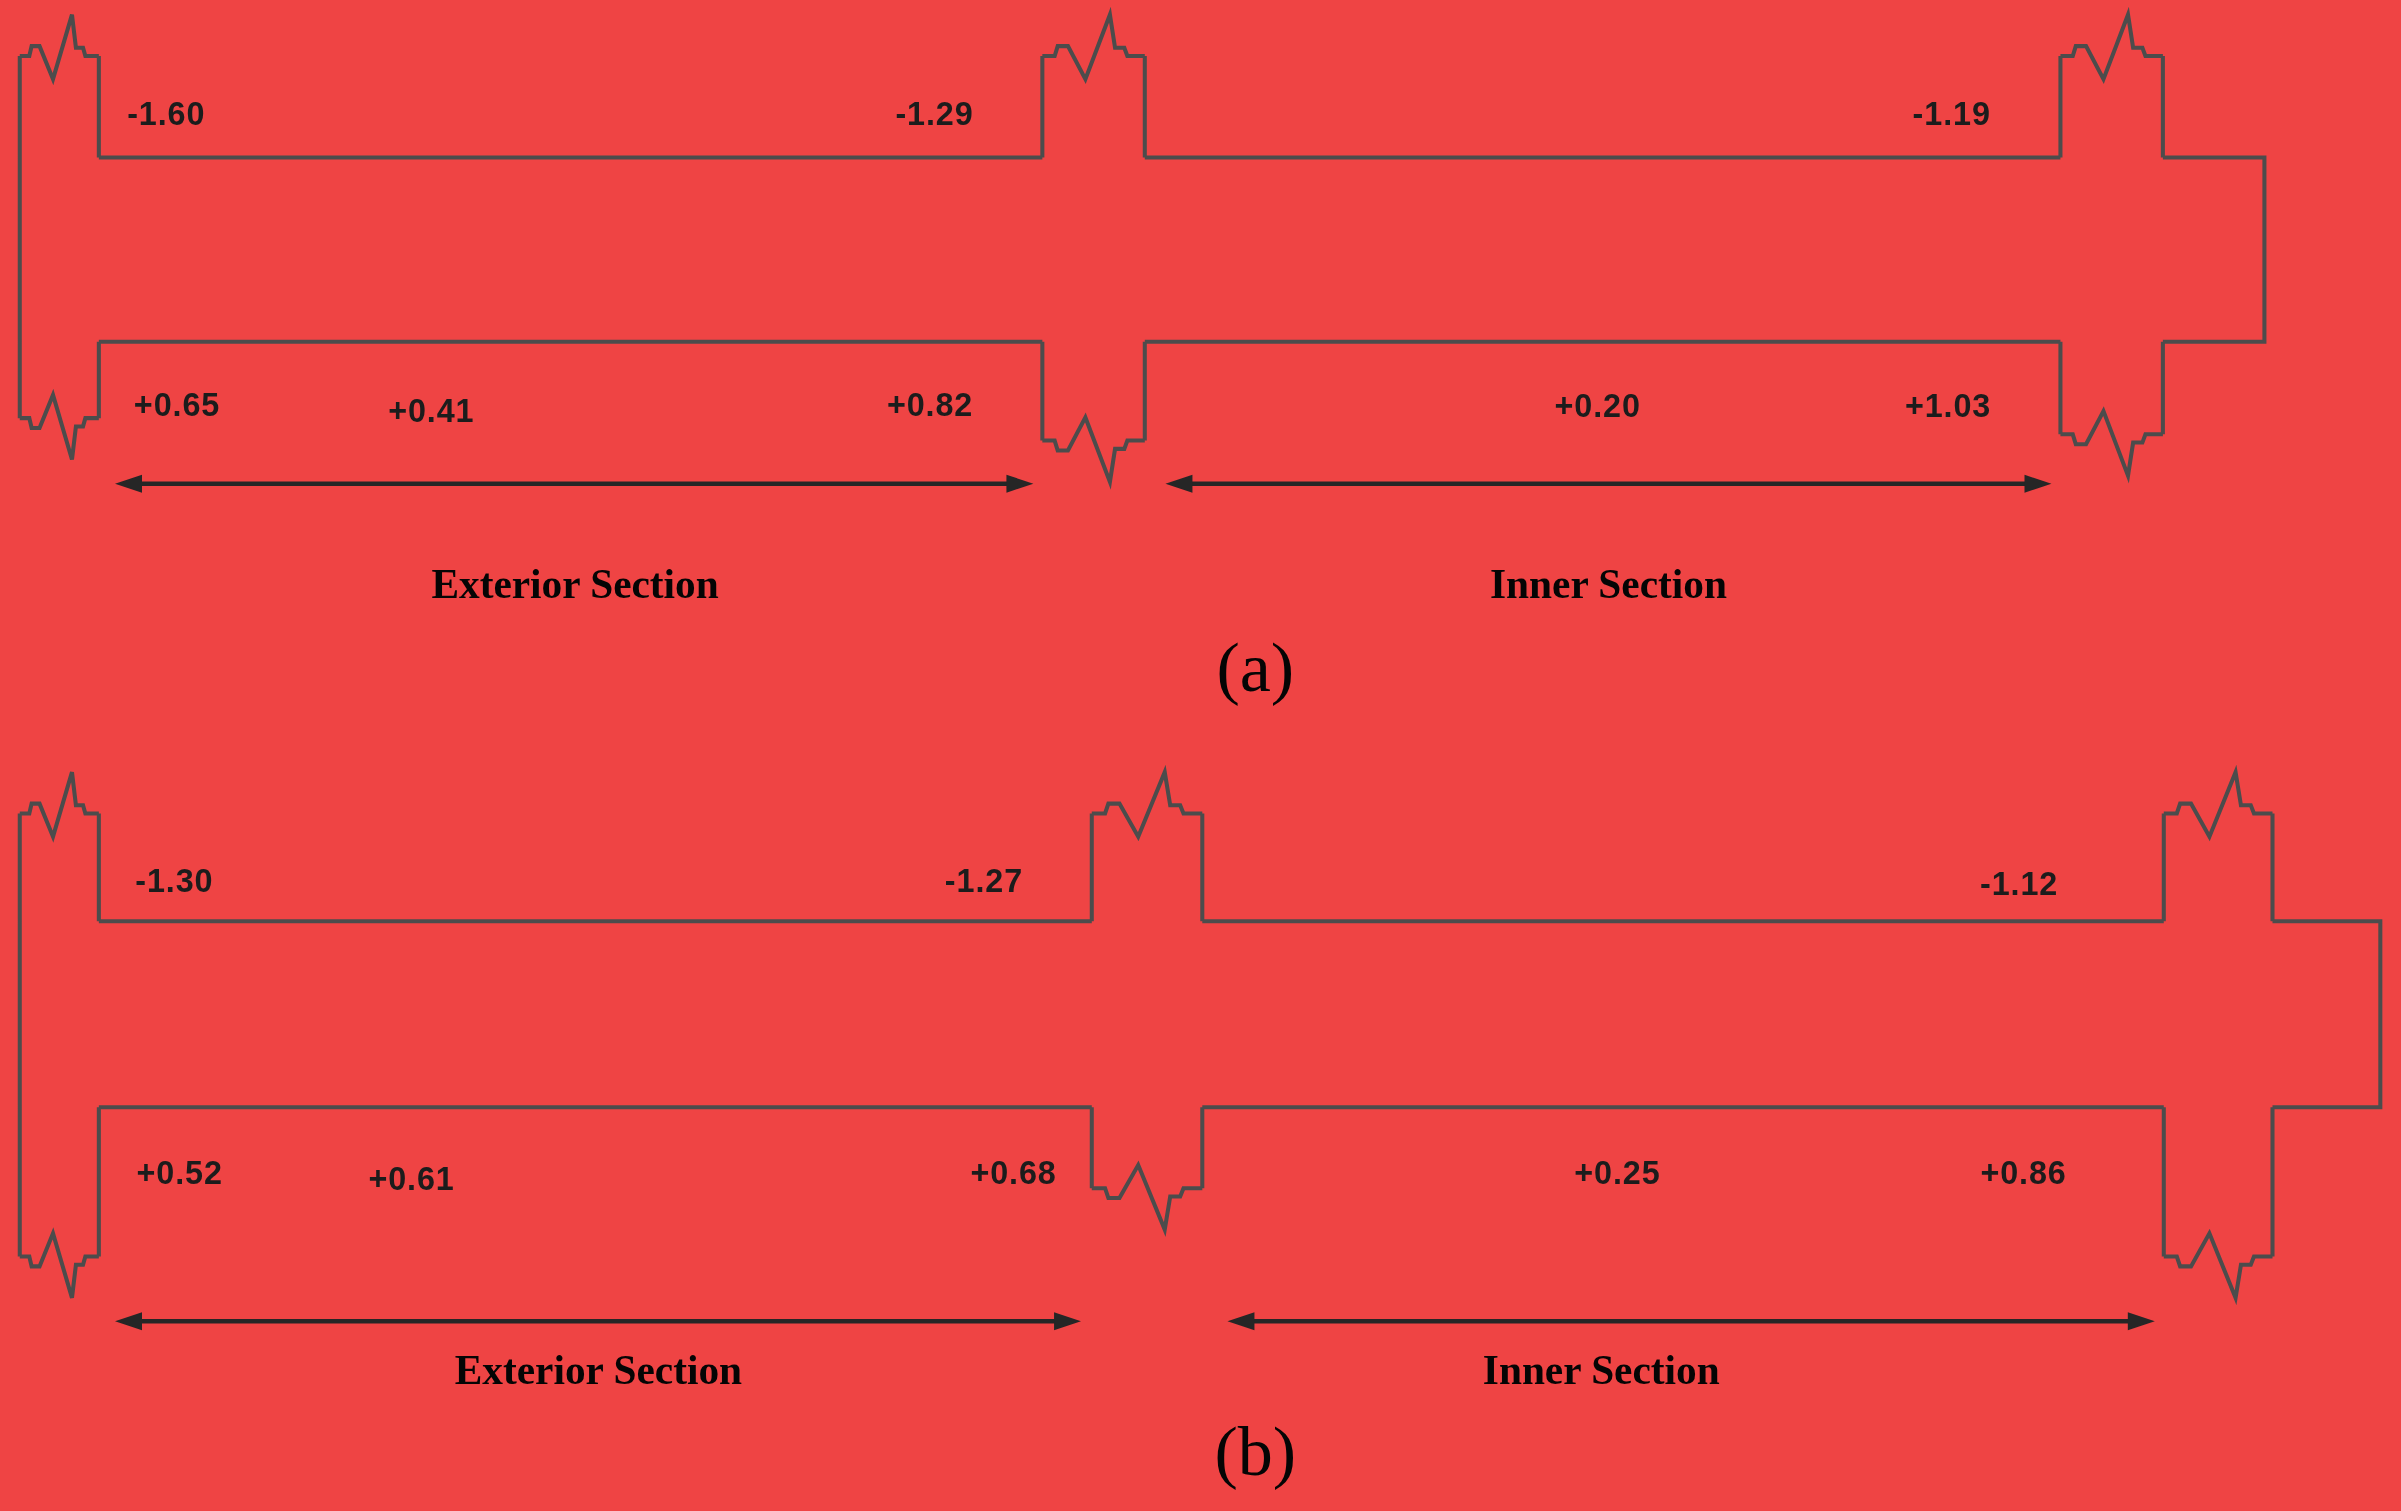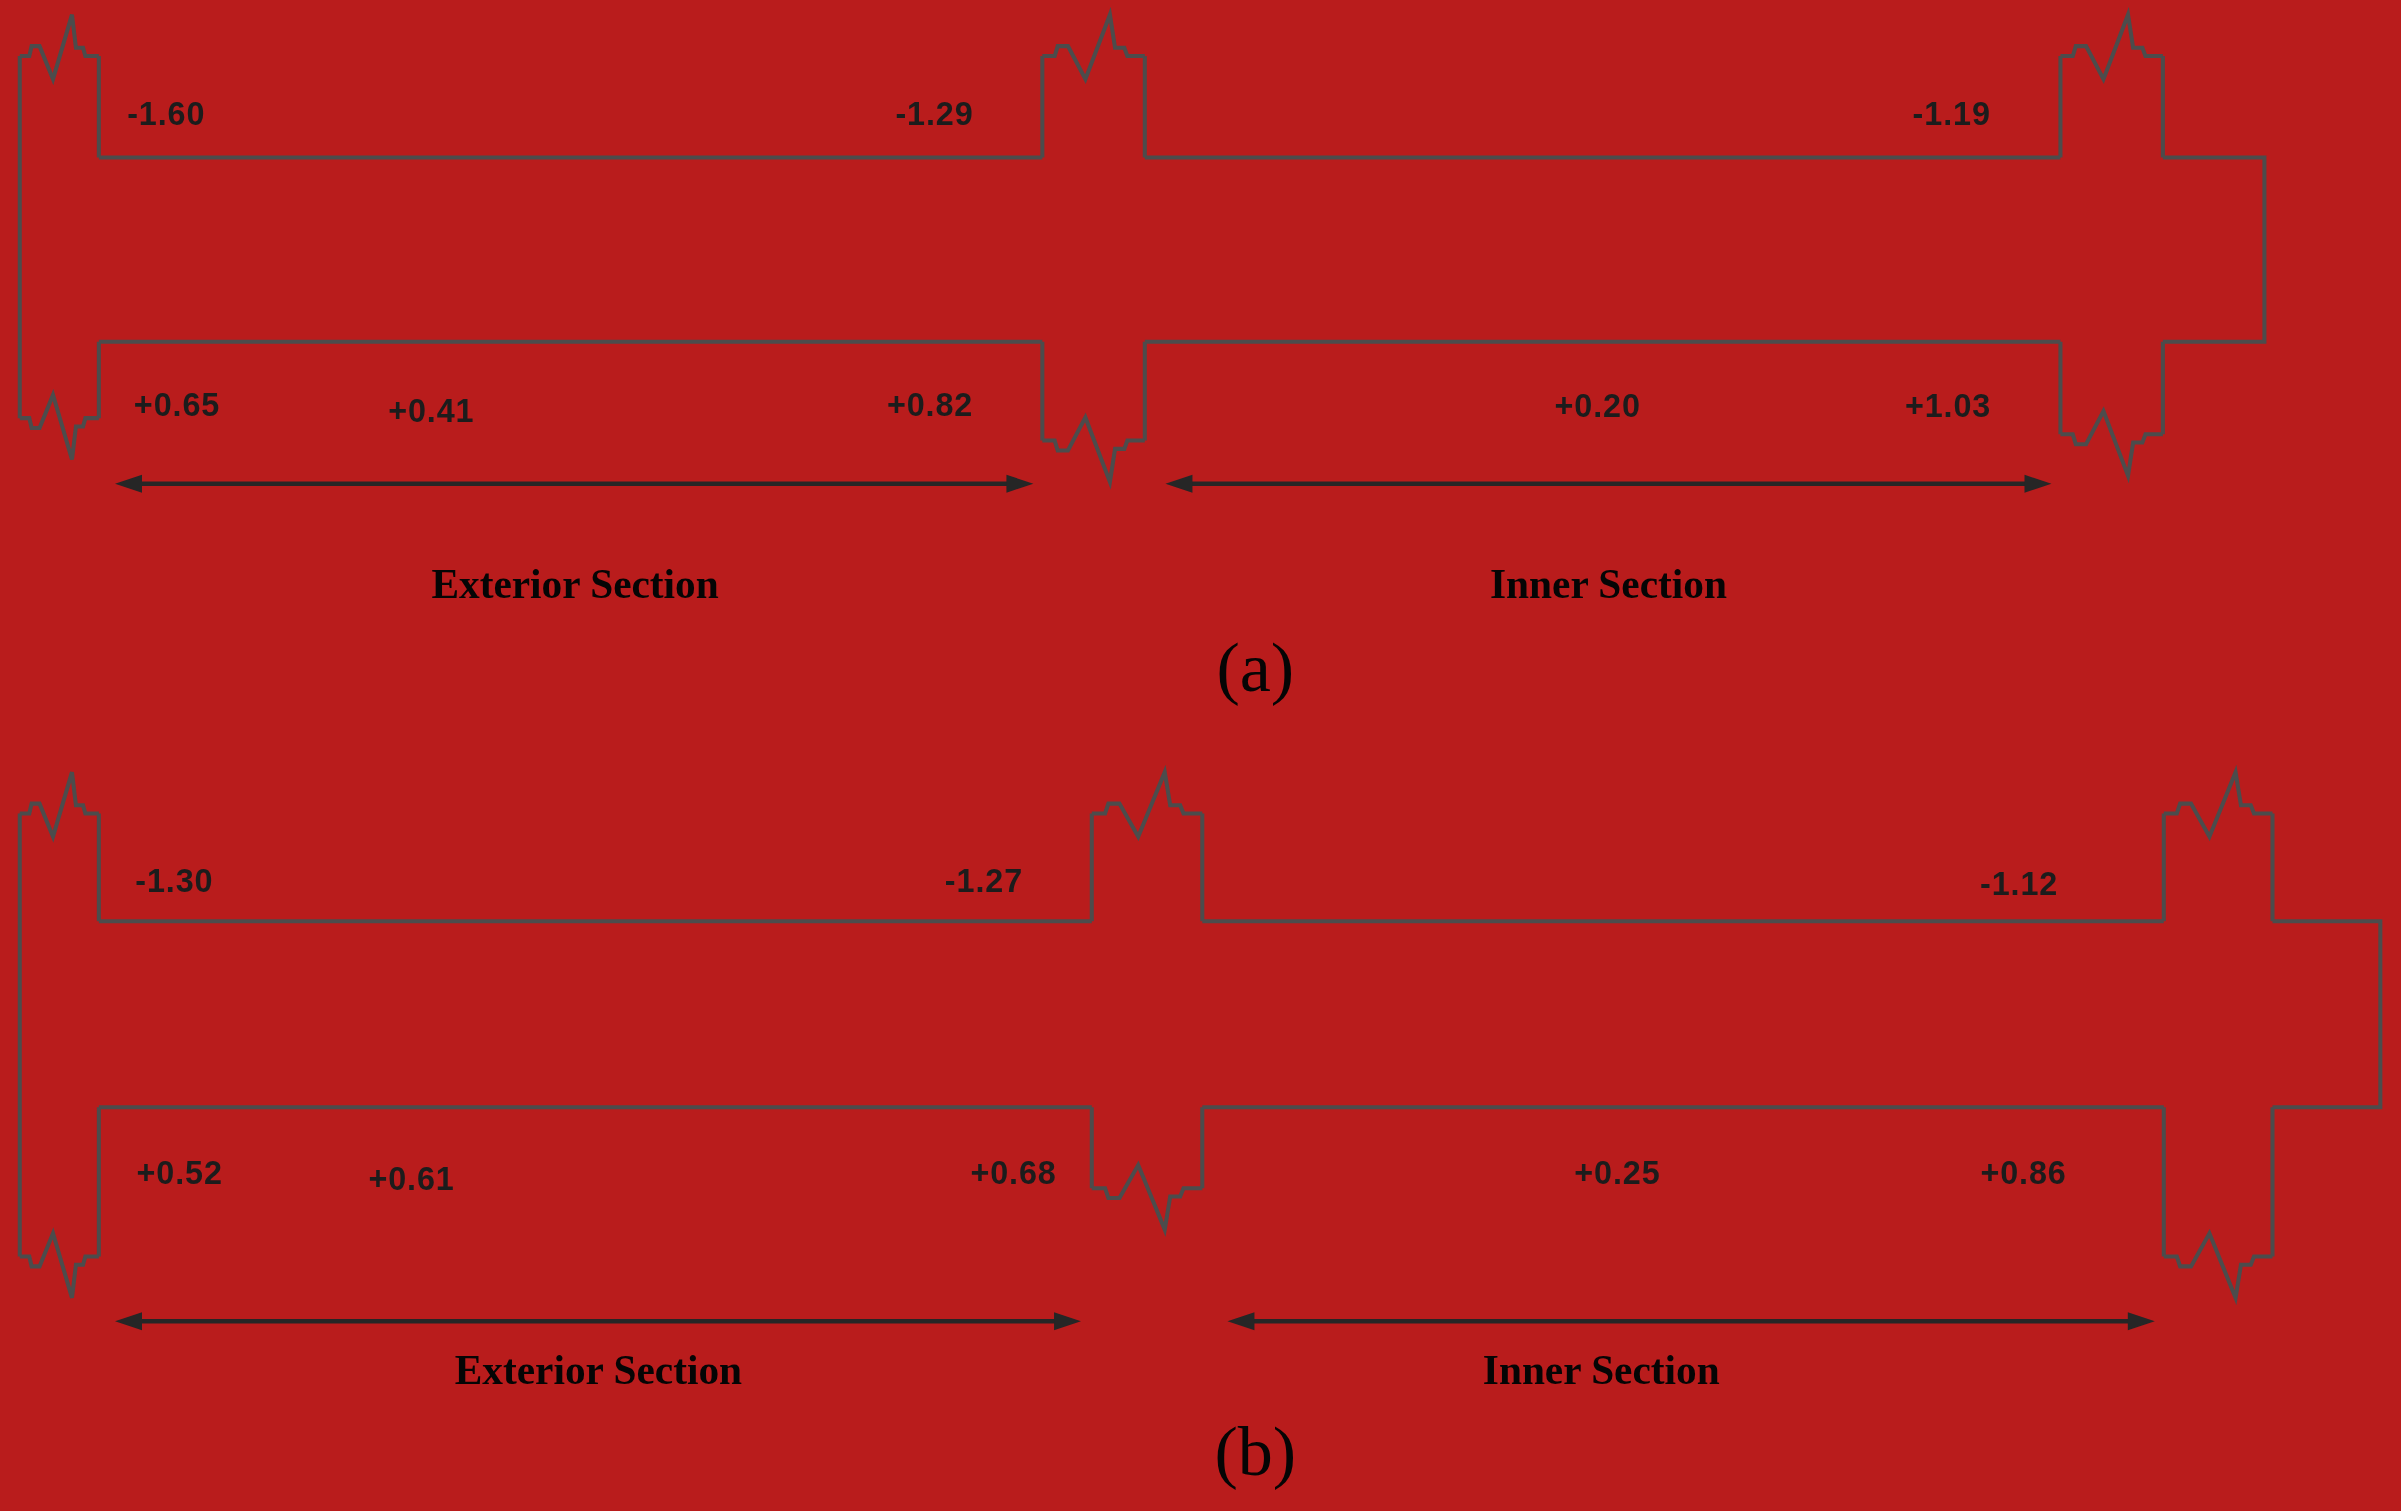--- a/index.html
+++ b/index.html
@@ -5,21 +5,21 @@
   html, body {
     margin: 0;
     padding: 0;
     background: #ffffff;
     font-family: "Liberation Sans", sans-serif;
   }
   #canvas {
     position: relative;
     width: 2401px;
     height: 1512px;
-    background: #b91c1c;
+    background: #ef4444;
     overflow: hidden;
   }
   #figure-svg {
     position: absolute;
     left: 0;
     top: 0;
     width: 100%;
     height: 100%;
   }
   .outline {

